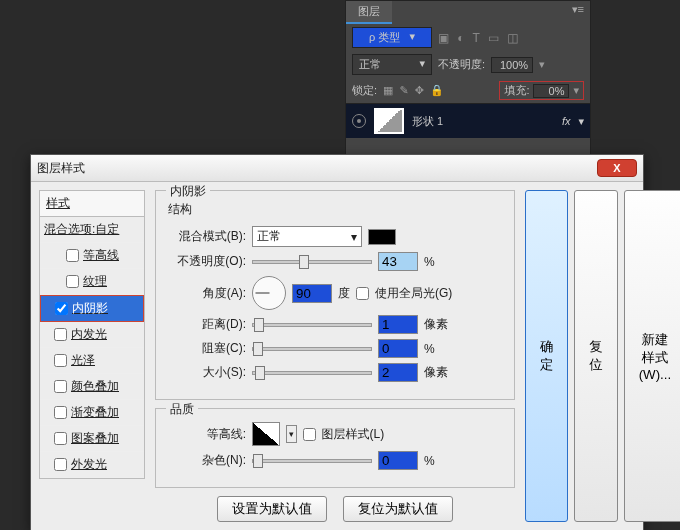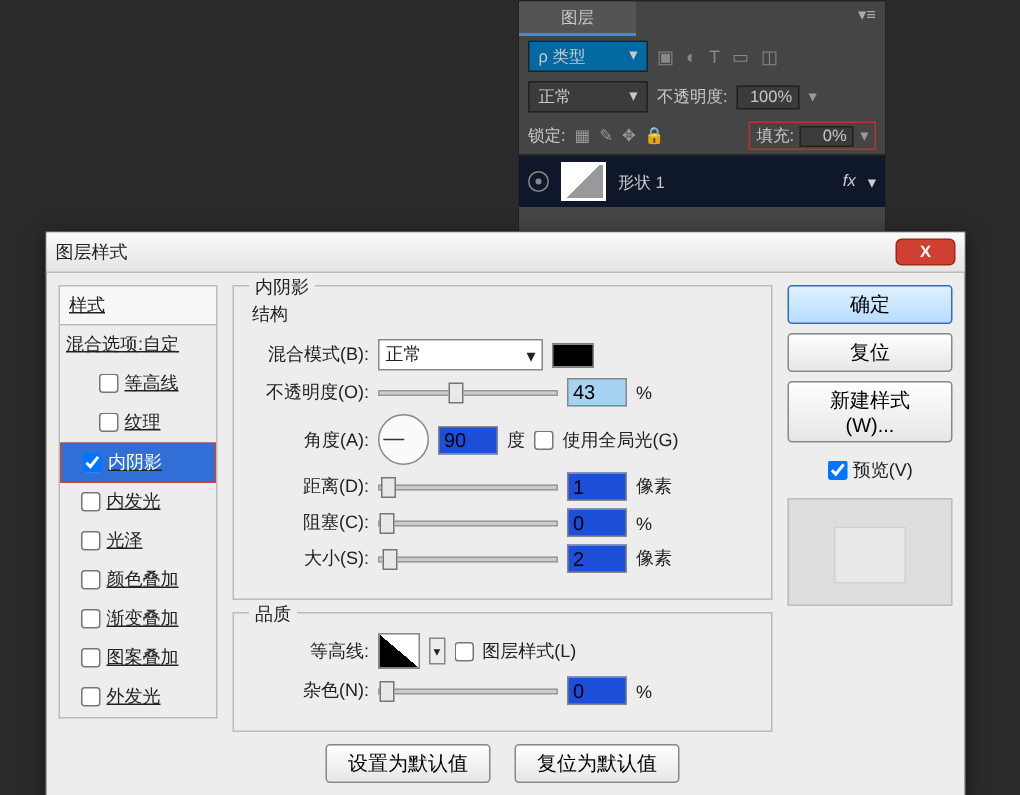--- a/index.html
+++ b/index.html
@@ -1,23 +1,23 @@
 <!DOCTYPE html>
 <html><head>
 <meta charset="utf-8">
 <style>
   * { box-sizing: border-box; margin: 0; padding: 0; font-family: "Microsoft YaHei", SimSun, sans-serif; }
   body { background: #2a2a2a; width: 680px; height: 530px; overflow: hidden; position: relative; }
 
   
   .layers-panel { position: absolute; left: 345px; top: 0; width: 246px; height: 160px; background: #454545; border: 1px solid #222; font-size: 11px; color: #c8c8c8; }
-  .lp-tab { background: #545454; display: inline-block; padding: 3px 28px; border-bottom: 2px solid #3f8fd6; }
+  .lp-tab { background: #545454; display: inline-block; padding: 3px 12px; border-bottom: 2px solid #3f8fd6; }
   .lp-mini { float: right; padding: 2px 6px; color: #aaa; }
   .lp-row { display: flex; align-items: center; padding: 3px 6px; gap: 6px; }
-  .lp-type-select { background: #0369a1; border: 1px solid #222; color: #c8c8c8; padding: 2px 6px; flex: 0 0 80px; display:flex; justify-content:space-between; }
+  .lp-type-select { background: #1d4ed8; border: 1px solid #222; color: #c8c8c8; padding: 2px 16px; flex: 0 0 80px; display:flex; justify-content:space-between; }
   .lp-icons { display:flex; gap:8px; color:#888; font-size:12px; }
   .lp-mode { background:#3b3b3b; border:1px solid #222; padding:2px 6px; flex:0 0 80px; display:flex; justify-content:space-between; }
   .lp-op-label { font-size:11px; }
   .lp-op-val { background:#3b3b3b; border:1px solid #222; padding:1px 4px; width:42px; text-align:right; }
   .lp-lock-icons { display:flex; gap:6px; color:#999; }
   .lp-fill { border:1px solid #b33; padding:1px 4px; display:flex; align-items:center; gap:4px; }
   .lp-fill .val { background:#3b3b3b; border:1px solid #222; padding:0 4px; width:36px; text-align:right; }
   .lp-layer { background:#0f172a; display:flex; align-items:center; padding:4px 6px; gap:8px; border-top:1px solid #222; }
   .lp-eye { width:14px; height:14px; border:1px solid #888; border-radius:50%; position:relative; }
   .lp-eye::after { content:""; position:absolute; left:4px; top:4px; width:4px; height:4px; background:#888; border-radius:50%; }
@@ -49,21 +49,21 @@
   .swatch { width:28px; height:16px; border:1px solid #888; background:#000; }
   .slider { appearance:none; width:120px; height:4px; background:#ccc; border:1px solid #999; }
   .slider::-webkit-slider-thumb { appearance:none; width:10px; height:14px; background:#e8e8e8; border:1px solid #777; }
   .numbox { width:40px; border:1px solid #888; padding:1px 3px; background:#1d4ed8; text-align:left; }
   .angle-circ { width:34px; height:34px; border:1px solid #888; border-radius:50%; position:relative; background:#fafafa; }
   .angle-circ::after { content:""; position:absolute; left:50%; top:50%; width:1px; height:14px; background:#333; transform-origin:top; transform:rotate(90deg); }
   .contour { width:28px; height:24px; border:1px solid #888; background:linear-gradient(to top right,#000 0,#000 50%,#fff 50%,#fff 100%); }
   .btn { border:1px solid #888; background:linear-gradient(#fefefe,#e6e6e6); padding:3px 14px; border-radius:3px; }
   .btn-row { display:flex; justify-content:center; gap:16px; margin-top:4px; }
 
-  .right-col { width:110px; display:flex; flex-direction:column; gap:6px; }
+  .right-col { width:110px; display:flex; flex-direction:row; gap:6px; }
   .right-col .btn { width:100%; text-align:center; }
   .btn-primary { border:1px solid #2a6fc9; background:linear-gradient(#dff1ff,#b8dcff); }
   .preview-chk { display:flex; align-items:center; gap:4px; justify-content:center; margin-top:4px; }
   .preview-box { border:1px solid #bbb; background:#ddd; height:72px; margin-top:4px; position:relative; }
   .preview-box::after { content:""; position:absolute; left:30px; top:18px; width:46px; height:36px; background:#e8e8e8; border:1px solid #d0d0d0; }
 
   .unit { width:28px; }
 </style>
 </head>
 <body>

